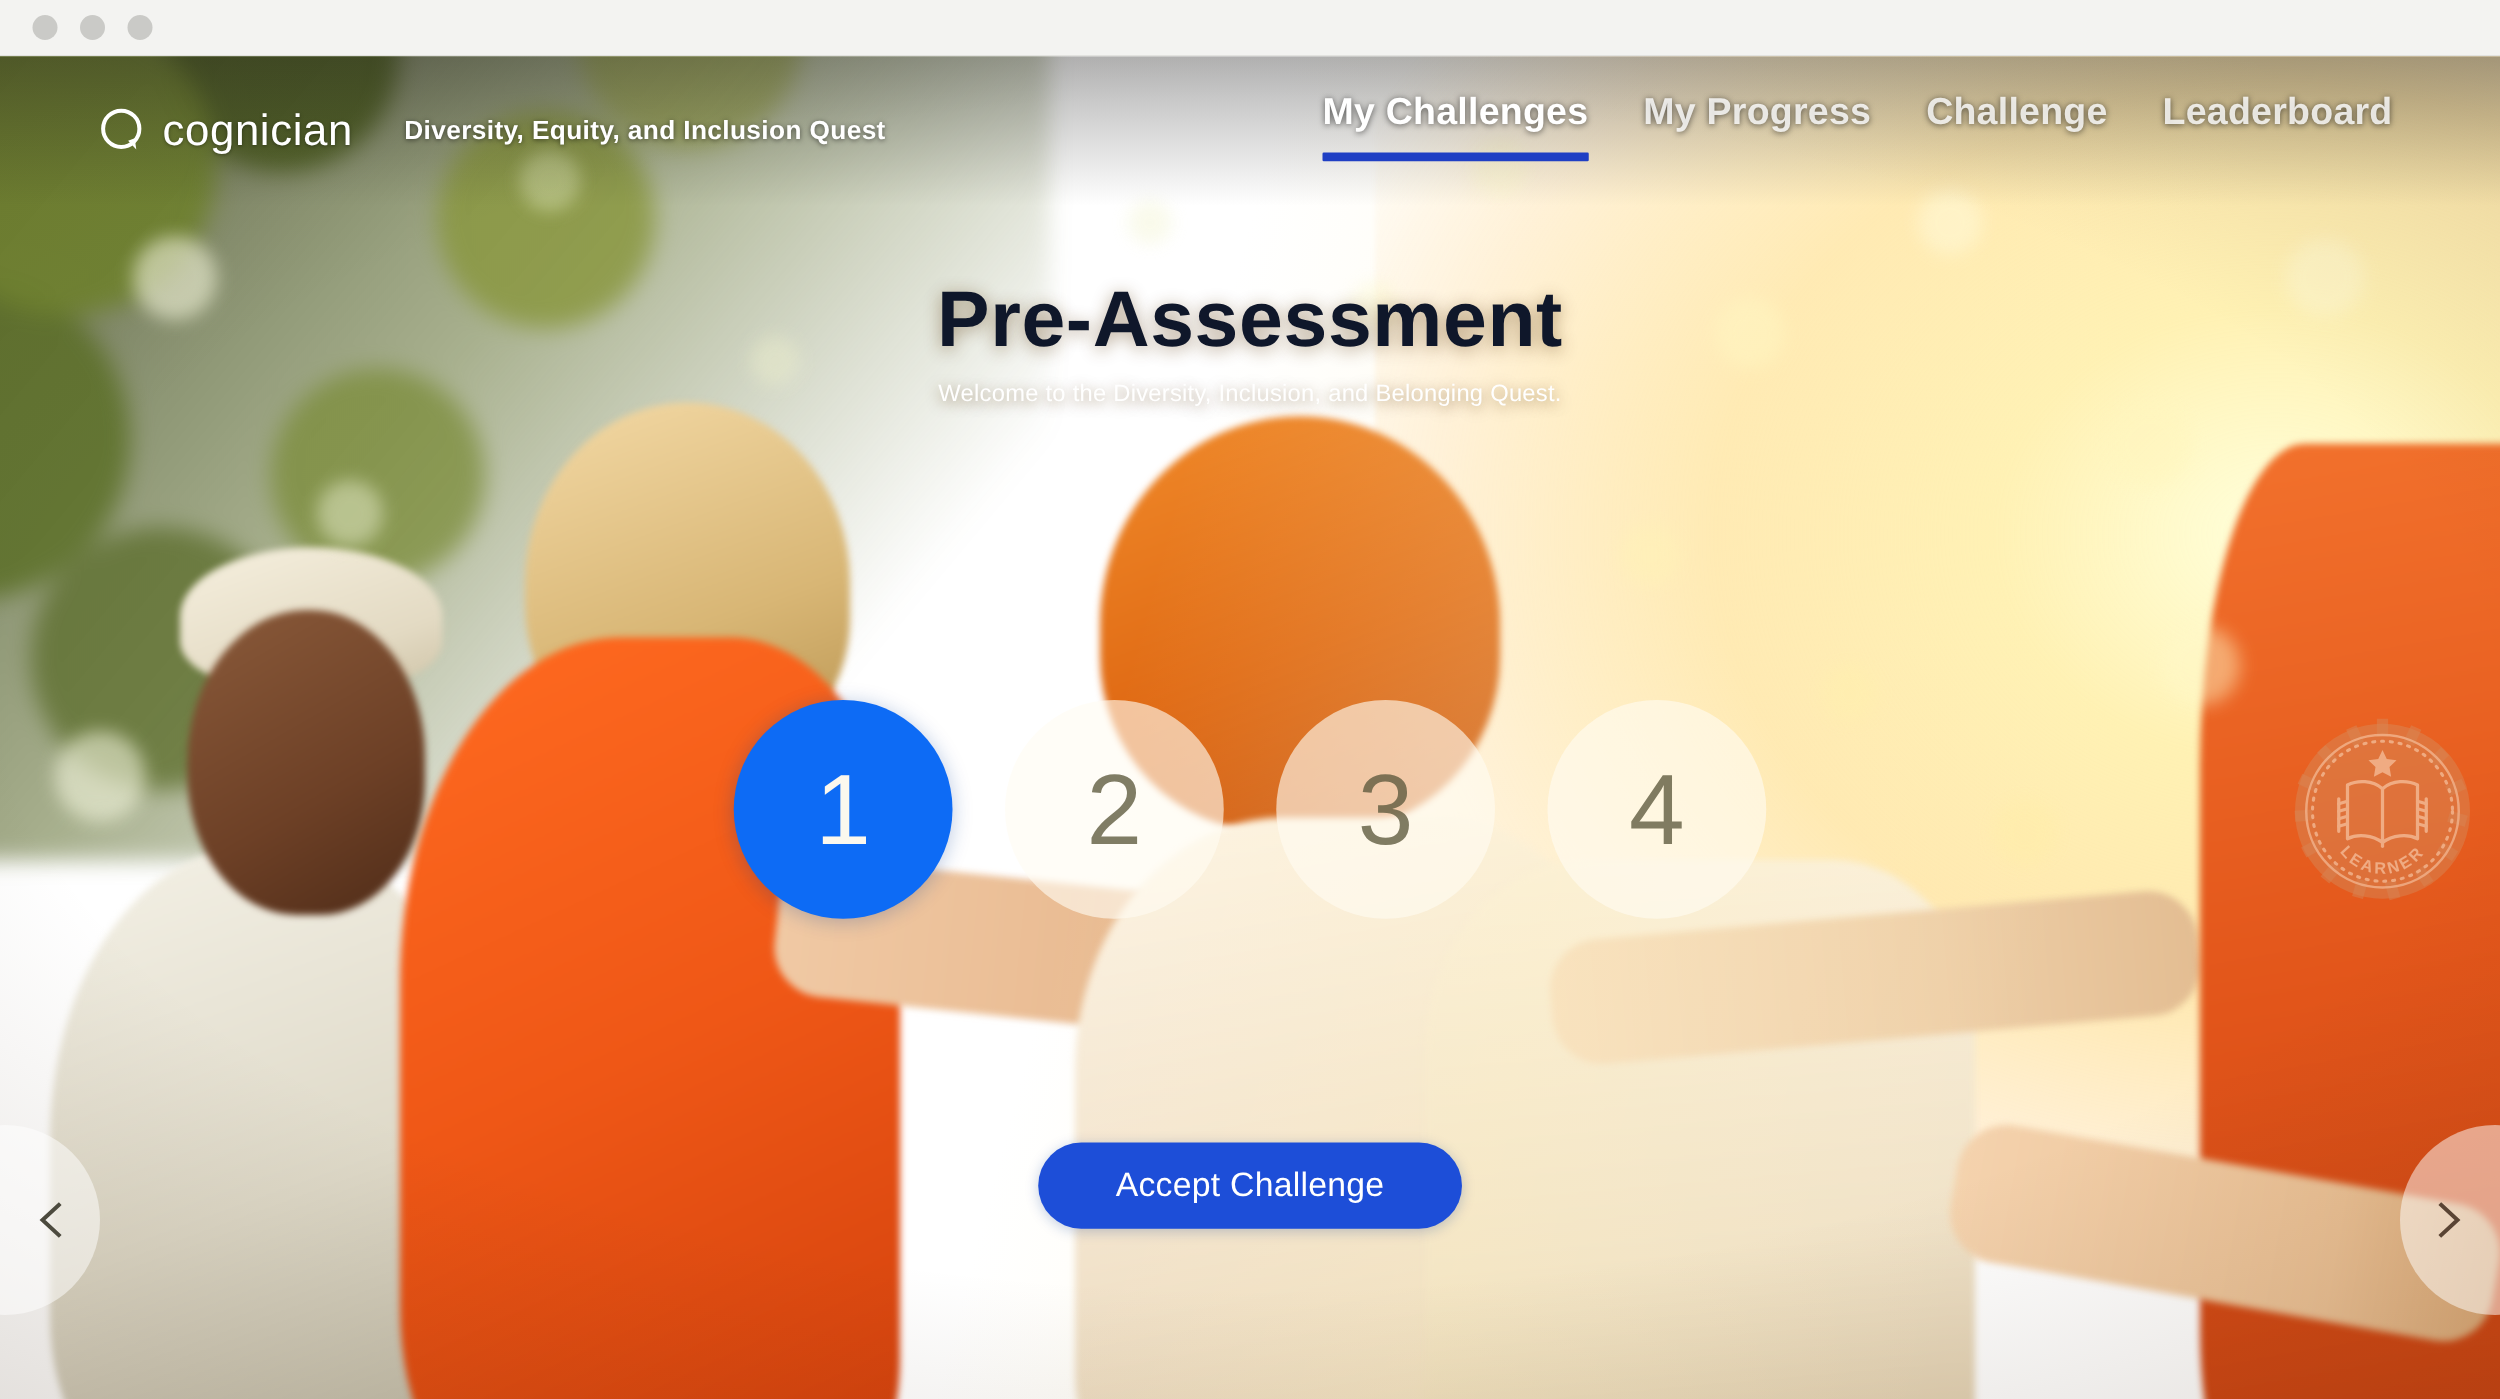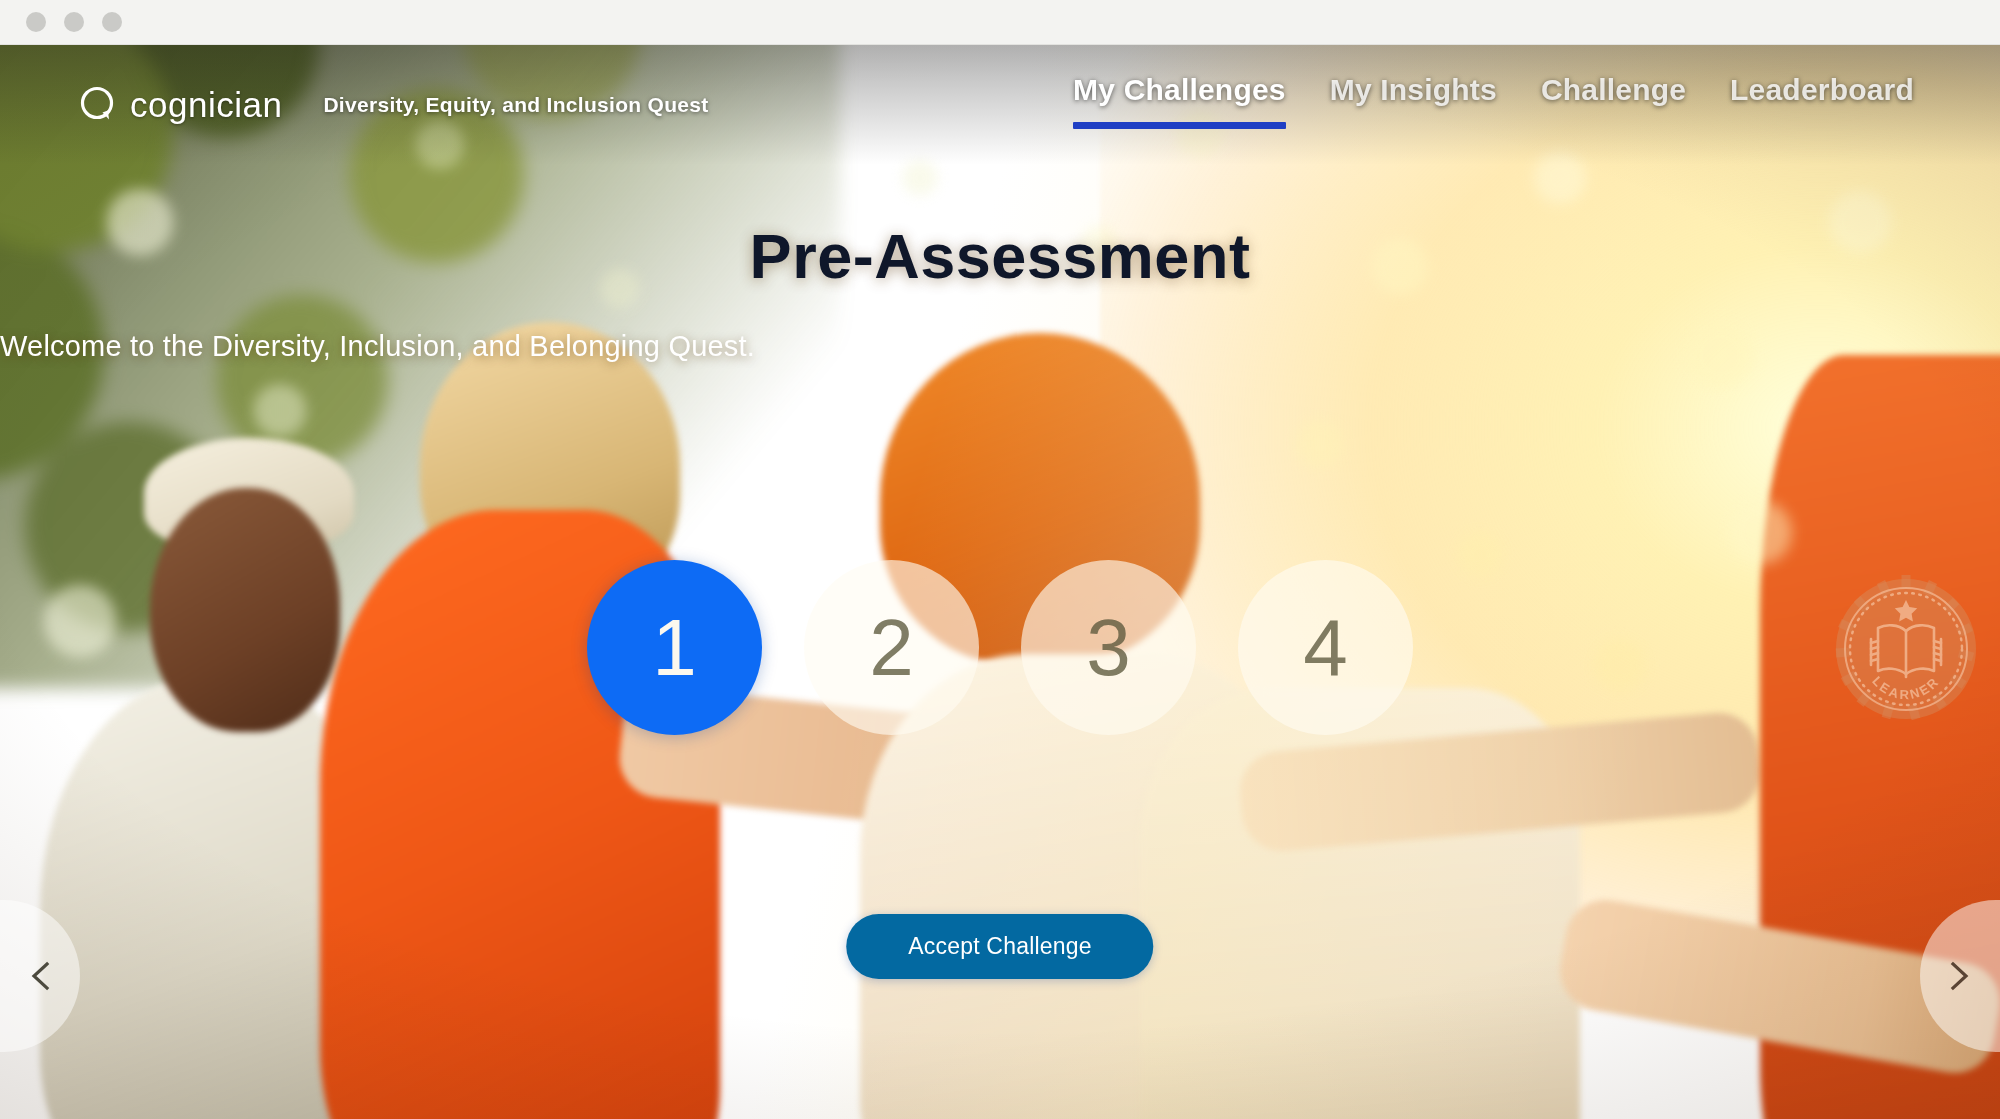--- a/index.html
+++ b/index.html
@@ -189,22 +189,22 @@
   #hero-content{
     position:absolute; left:0; top:0; width:2000px; height:1074px;
     z-index:30; pointer-events:none;
   }
   #hero-title{
     position:absolute; top:175px; width:100%; text-align:center;
     color:#0f172a; font-size:63px; font-weight:700; letter-spacing:.5px;
     text-shadow:0 2px 14px rgba(90,55,10,.45);
   }
   #hero-subtitle{
-    position:absolute; top:285px; width:100%; text-align:left;
-    color:#ffffff; font-size:29px; font-weight:400; letter-spacing:.2px;
+    position:absolute; top:260px; width:100%; text-align:center;
+    color:#ffffff; font-size:19px; font-weight:400; letter-spacing:.2px;
     text-shadow:0 2px 10px rgba(90,55,10,.5);
   }
 
   
   #step-track{
     position:absolute; top:515px; left:0; width:2000px;
     display:flex; justify-content:center; align-items:center; gap:42px;
     pointer-events:auto;
   }
   .step-circle{
@@ -224,22 +224,22 @@
   
   #learner-badge{
     position:absolute; top:528px; right:18px;
     width:152px; height:152px; pointer-events:auto; cursor:pointer;
     opacity:.62;
   }
 
   
   #accept-challenge-button{
     position:absolute; top:869px; left:50%; transform:translateX(-50%);
-    background:#0369a1; color:#ffffff;
-    font-size:23px; font-weight:400; letter-spacing:.2px;
+    background:#1d4ed8; color:#ffffff;
+    font-size:27px; font-weight:400; letter-spacing:.2px;
     padding:19px 62px; border:none; border-radius:60px;
     cursor:pointer; pointer-events:auto;
     font-family:"Liberation Sans", sans-serif;
     box-shadow:0 2px 10px rgba(10,60,150,.25);
   }
 
   
   .carousel-arrow{
     position:absolute; top:855px; width:152px; height:152px;
     border-radius:50%; background:rgba(255,255,255,.50);
@@ -294,21 +294,21 @@
       <span id="brand-name">cognician</span>
     </div>
 
     <div id="course-title">Diversity, Equity, and Inclusion Quest</div>
 
     <nav id="main-nav">
       <div class="nav-item is-active">
         <span>My Challenges</span>
       </div>
       <div class="nav-item">
-        <span>My Insights</span>
+        <span>My Progress</span>
       </div>
       <div class="nav-item">
         <span>Challenge</span>
       </div>
       <div class="nav-item">
         <span>Leaderboard</span>
       </div>
     </nav>
   </div>
 

